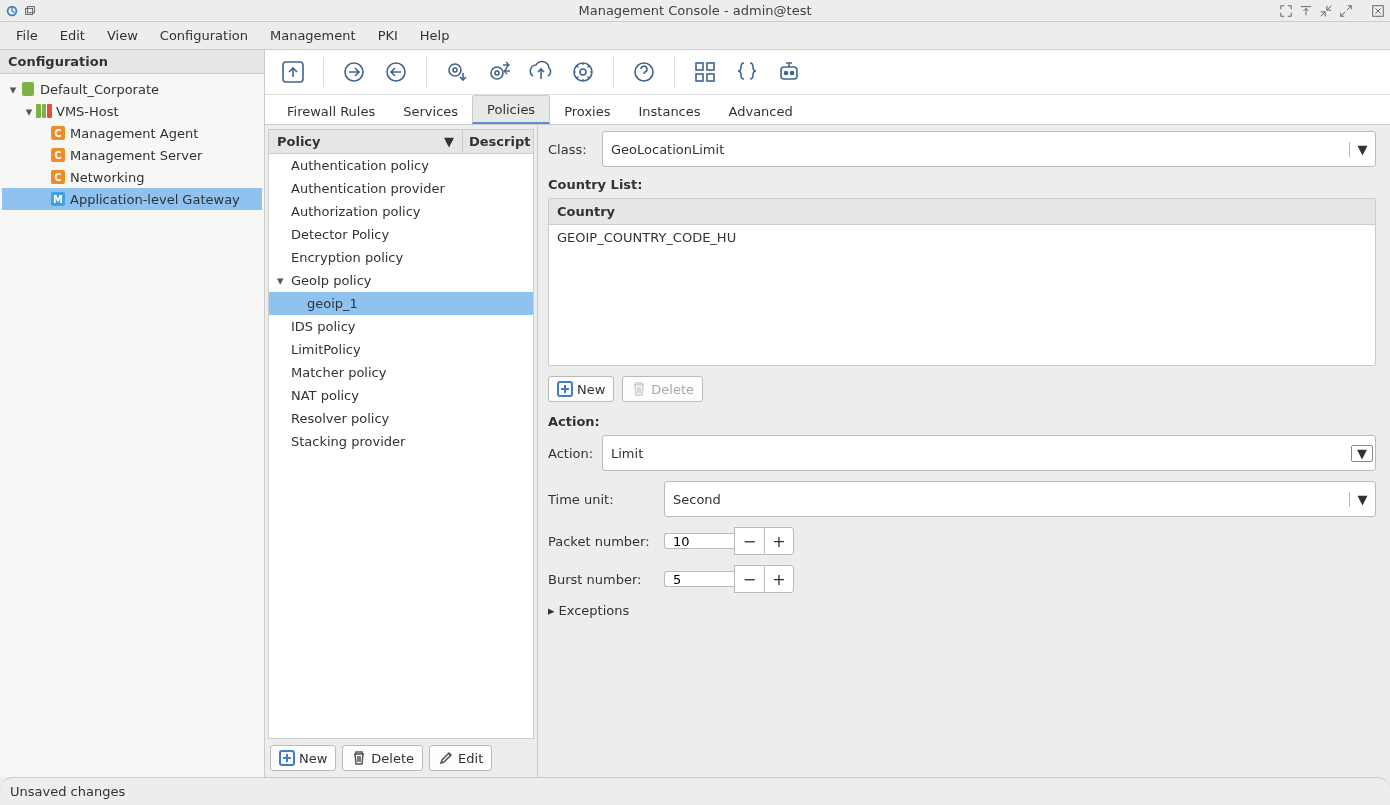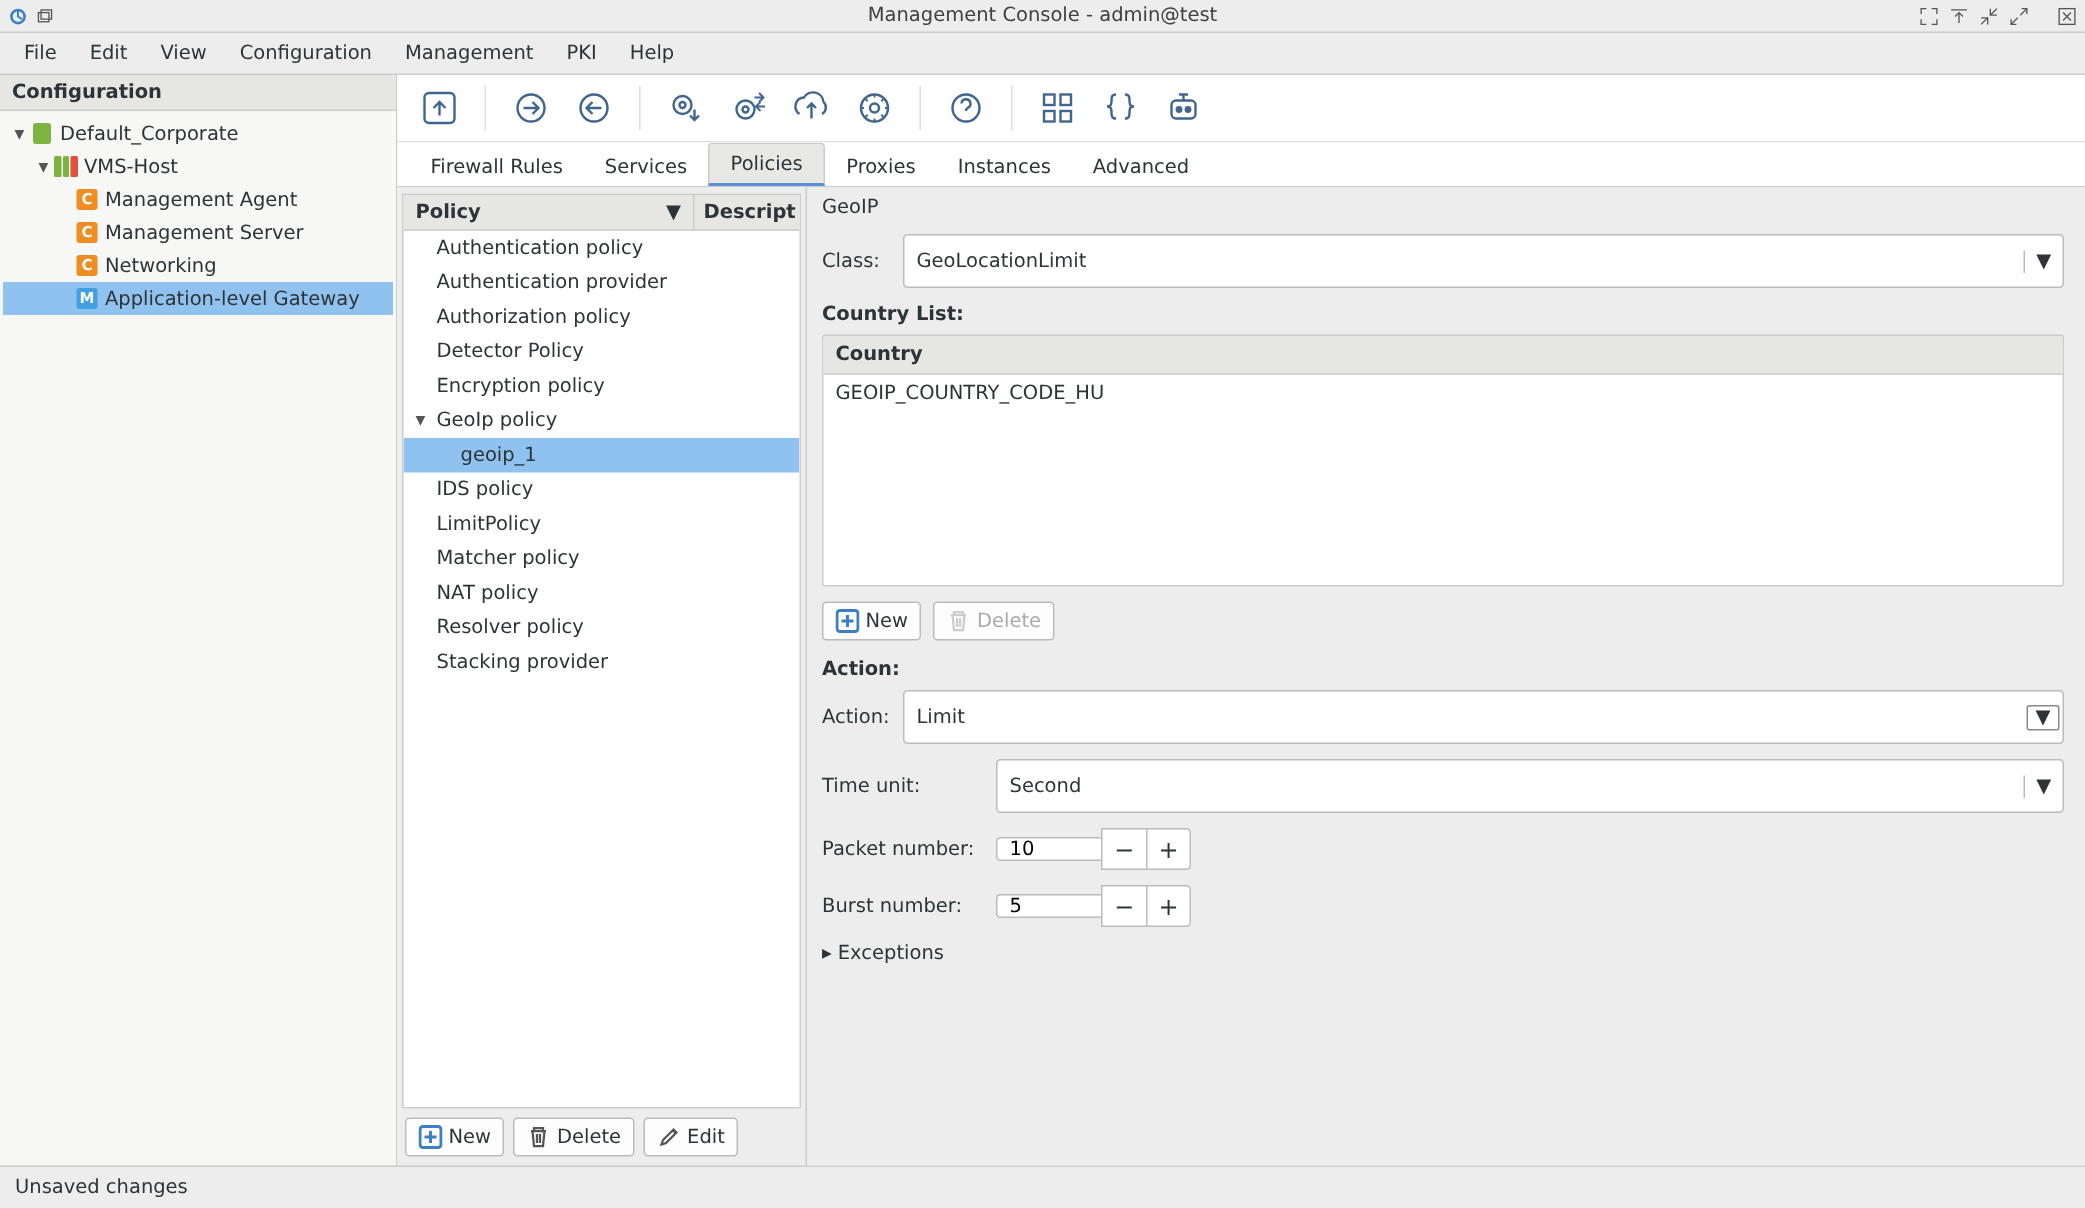--- a/index.html
+++ b/index.html
@@ -94,21 +94,21 @@
   .country-head{ background:#e6e6e5; border-bottom:1px solid #ccc; padding:5px 8px; font-weight:bold;}
   .country-row{ padding:5px 8px;}
   .btnrow{ display:flex; gap:8px; margin-bottom:12px;}
   .spinner{ display:flex; align-items:center;}
   .spinner input{ width:70px; height:16px; border:1px solid #bbb; border-right:none; border-radius:3px 0 0 3px; padding:0 8px; font:inherit;}
   .spinbtn{ width:30px; height:28px; border:1px solid #bbb; background:#fff; display:flex; align-items:center; justify-content:center; font-size:16px; }
   .spinbtn.minus{ border-right:none;}
   .spinbtn.plus{ border-radius:0 3px 3px 0;}
   .exceptions{ display:flex; align-items:center; gap:4px; margin-top:6px; cursor:default;}
   
-  .statusbar { height:28px; border-top:1px solid #ccc; background:#ededed; display:flex; align-items:center; padding:0 10px; font-size:13px;}
+  .statusbar { height:28px; border-top:1px solid #ccc; background:#ededed; display:flex; align-items:center; padding:0 10px; font-size:13px;border-radius:13px;}
 </style>
 </head>
 <body>
 
 <div class="titlebar">
   <div class="left-icons">
     <span class="tb-btn">
         <svg viewBox="0 0 16 16">
           <circle cx="8" cy="8" r="5" fill="none" stroke="#3d7fc5" stroke-width="2"></circle>
           <path d="M8 3v5l3 2" stroke="#3d7fc5" stroke-width="1.5" fill="none"></path>
@@ -347,21 +347,20 @@
           <div class="btn">
             <svg viewBox="0 0 16 16" stroke="#555" fill="none" stroke-width="1.5">
                 <path d="M3 13l1-3 7-7 2 2-7 7-3 1zM10 3l2 2"></path>
               </svg>
             <span>Edit</span>
           </div>
         </div>
       </div>
 
       <div class="detail-pane">
-        <h4>GeoIP</h4>
         <div class="form-row">
           <label>Class:</label>
           <div class="combo">
             <div class="combo-text">GeoLocationLimit</div>
             <div class="combo-btn">▼</div>
           </div>
         </div>
         <div class="section-label">Country List:</div>
         <div class="country-table">
           <div class="country-head">Country</div>

